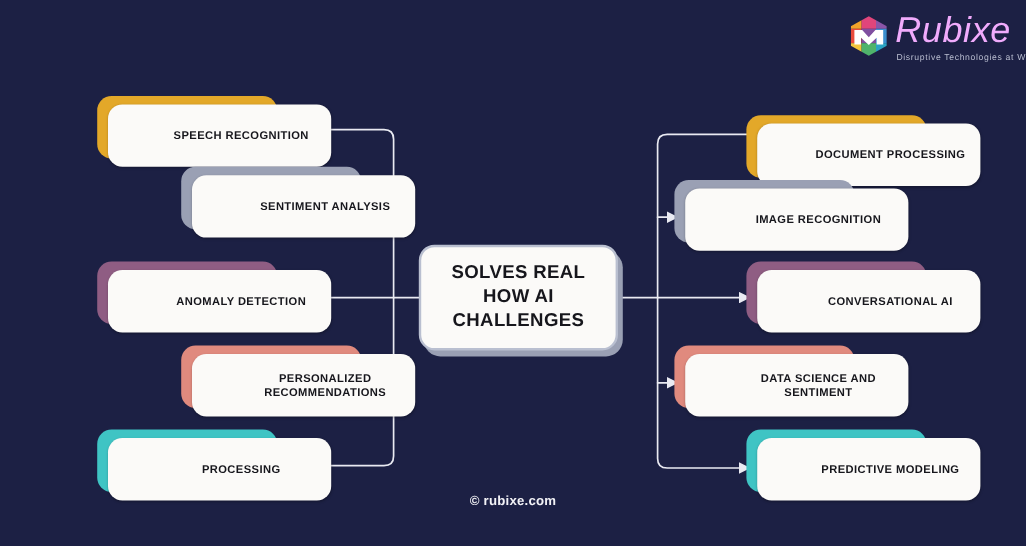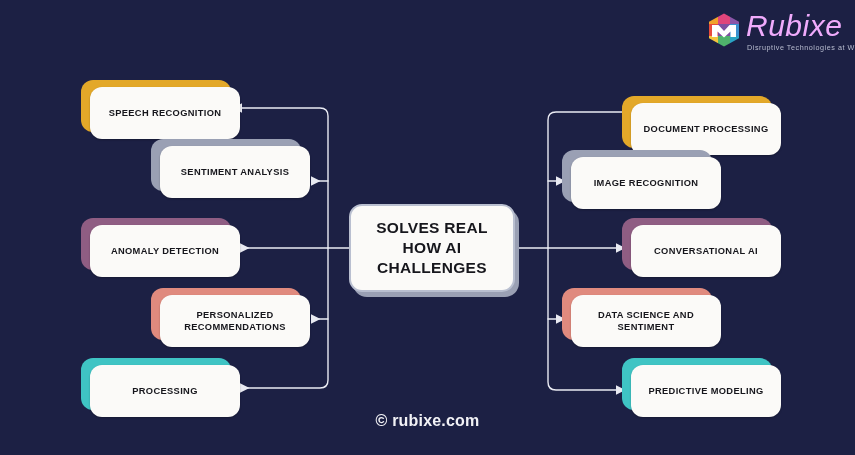--- a/index.html
+++ b/index.html
@@ -45,30 +45,31 @@
   .node{position:absolute;width:150px;height:52px;}
   .node .back{
     position:absolute;left:-9px;top:-7px;width:150px;height:52px;
     border-radius:12px;
   }
   .node .front{
     position:absolute;left:0;top:0;width:150px;height:52px;
     background:#fbfaf8;border-radius:12px;
     display:flex;align-items:center;justify-content:center;
     box-shadow:0 1px 2px rgba(0,0,0,.25);
+    padding-left:36px;
   }
   .node .label{
     font-size:9.3px;line-height:12.5px;font-weight:800;color:#16161c;
     text-align:center;letter-spacing:.35px;padding:0 6px;
   }
 
   
   #footer{
     position:absolute;left:0;top:412px;width:855px;text-align:center;
-    color:#f2f2f6;font-size:16px;font-weight:700;letter-spacing:.2px;
+    color:#f2f2f6;font-size:11px;font-weight:700;letter-spacing:.2px;
   }
 </style>
 </head>
 <body>
 
 <div id="canvas">
 
   <div id="logo">
     <div id="logo-mark">
       <svg width="36" height="36" viewBox="0 0 36 36">

